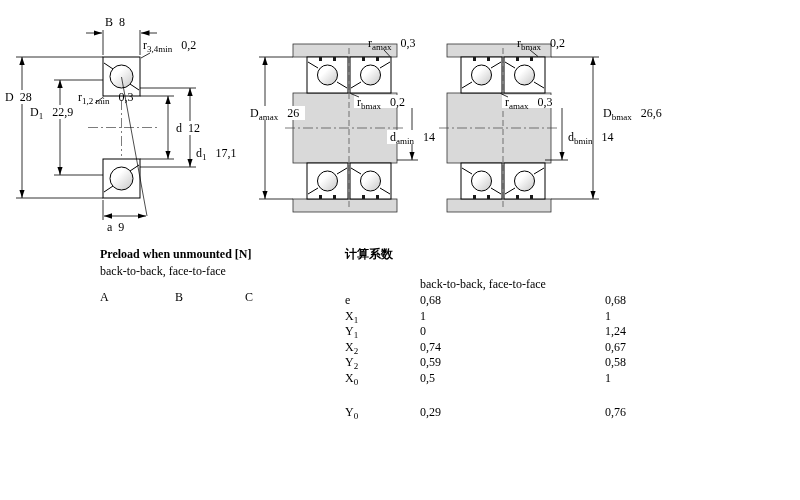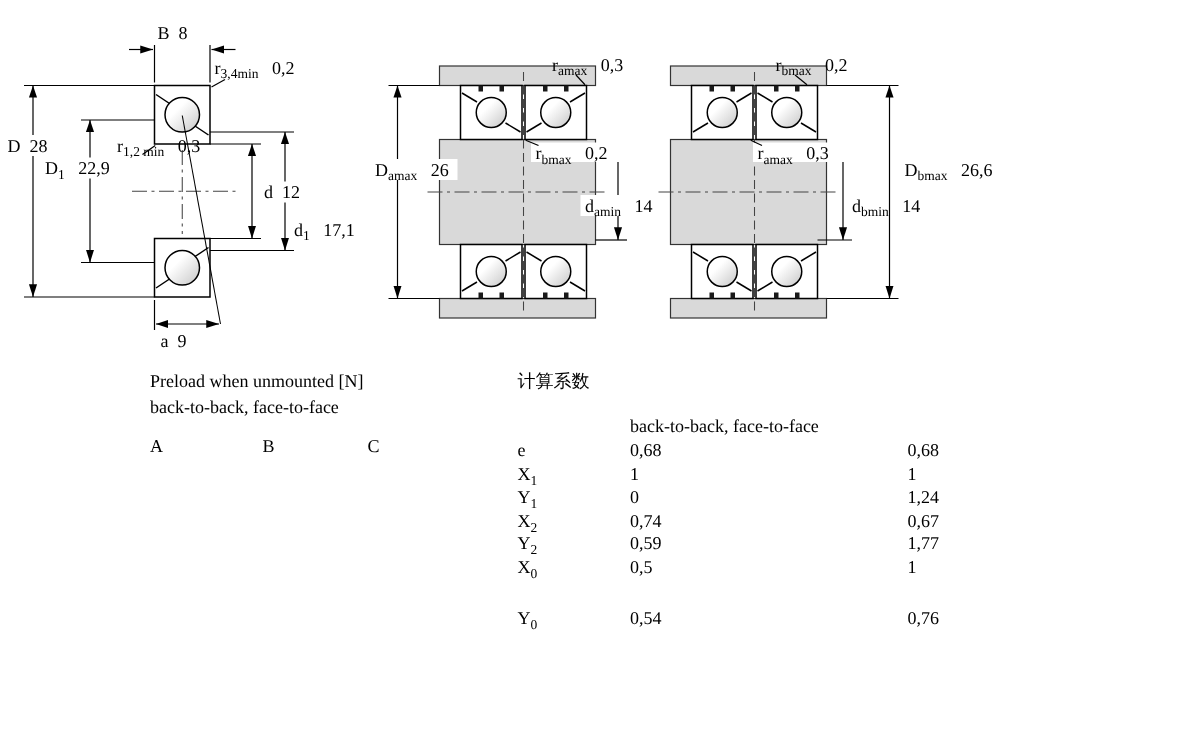--- a/index.html
+++ b/index.html
@@ -3,21 +3,21 @@
 <meta charset="utf-8">
 <style>
   * { margin:0; padding:0; box-sizing:border-box; }
   html,body { width:800px; height:500px; background:#ffffff; }
   body { font-family:"Liberation Serif", serif; color:#000; }
   .page { position:relative; width:800px; height:424px; background:#fff; overflow:hidden; }
   svg { position:absolute; left:0; top:0; }
   svg text { font-family:"Liberation Serif", serif; font-size:12px; fill:#000; stroke:none; }
   svg .sub { font-size:9px; }
   .tbl { position:absolute; font-size:12px; line-height:16px; }
-  .t-title { font-weight:normal; height:17px; }
+  .t-title { font-weight:bold; height:17px; }
   .t-sub { height:16px; margin-bottom:10px; }
   .prow { display:grid; grid-template-columns:75px 70px auto; height:17px; }
   #preload { left:100px; top:246px; width:230px; }
   #factors { left:345px; top:246px; width:448px; }
   #factors .t-title { margin-bottom:12px; }
   .frow { display:grid; grid-template-columns:75px 185px auto; height:15.6px; line-height:15.6px; }
   .fhead { height:18px; line-height:18px; }
   #factors .frow:last-child { margin-top:18px; }
   sub { font-size:9px; }
 </style>
@@ -248,27 +248,27 @@
     <span>1,24</span>
   </div>
   <div class="frow">
     <span><span>X</span><sub>2</sub></span>
     <span>0,74</span>
     <span>0,67</span>
   </div>
   <div class="frow">
     <span><span>Y</span><sub>2</sub></span>
     <span>0,59</span>
-    <span>1,77</span>
+    <span>0,58</span>
   </div>
   <div class="frow">
     <span><span>X</span><sub>0</sub></span>
     <span>0,5</span>
     <span>1</span>
   </div>
   <div class="frow">
     <span><span>Y</span><sub>0</sub></span>
-    <span>0,54</span>
+    <span>0,29</span>
     <span>0,76</span>
   </div>
 </div>
 
 </div>
 
 </body></html>

